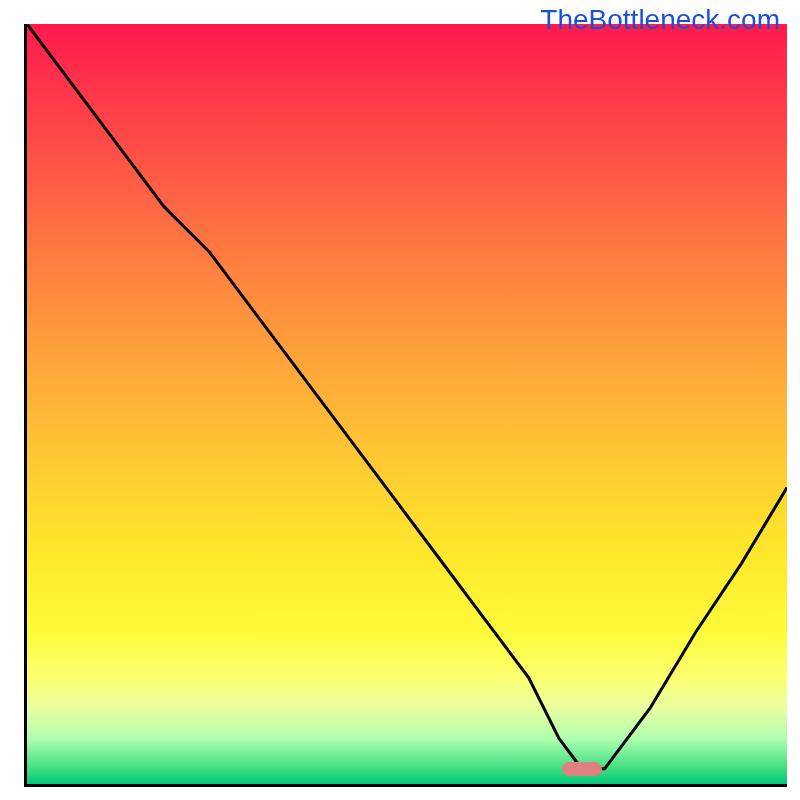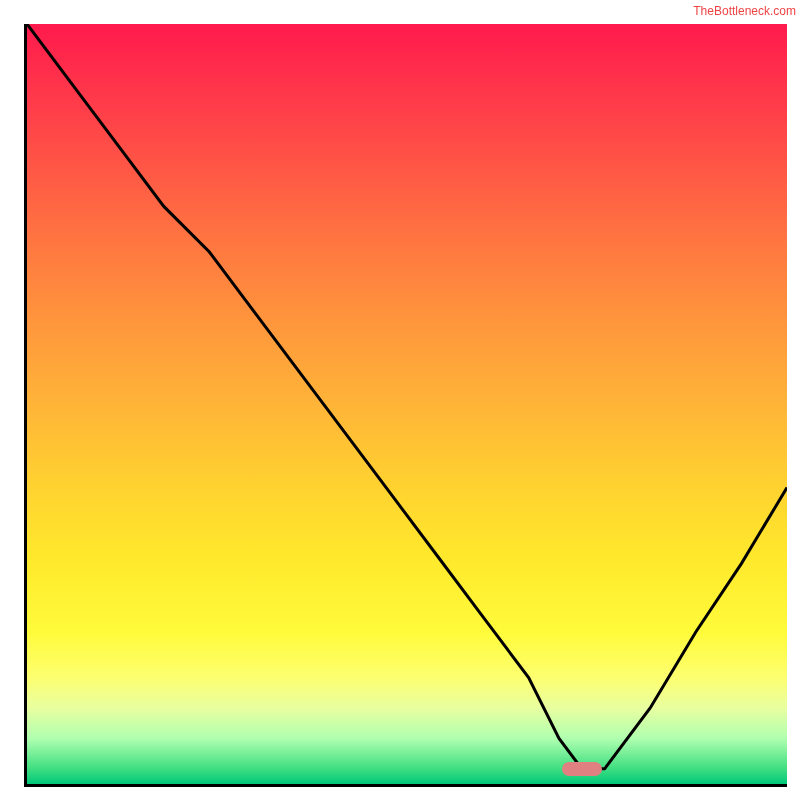--- a/index.html
+++ b/index.html
@@ -7,23 +7,23 @@
     padding: 0;
     width: 800px;
     height: 800px;
     background: #ffffff;
     font-family: Arial, sans-serif;
     position: relative;
   }
   .watermark {
     position: absolute;
     top: 4px;
-    right: 4px;
-    color: #ef4444;
-    font-size: 12px;
+    right: 20px;
+    color: #1d4ed8;
+    font-size: 28px;
     font-weight: 500;
     z-index: 10;
   }
   .plot-area {
     position: absolute;
     left: 24px;
     top: 24px;
     width: 760px;
     height: 760px;
     border-left: 3px solid #000000;

